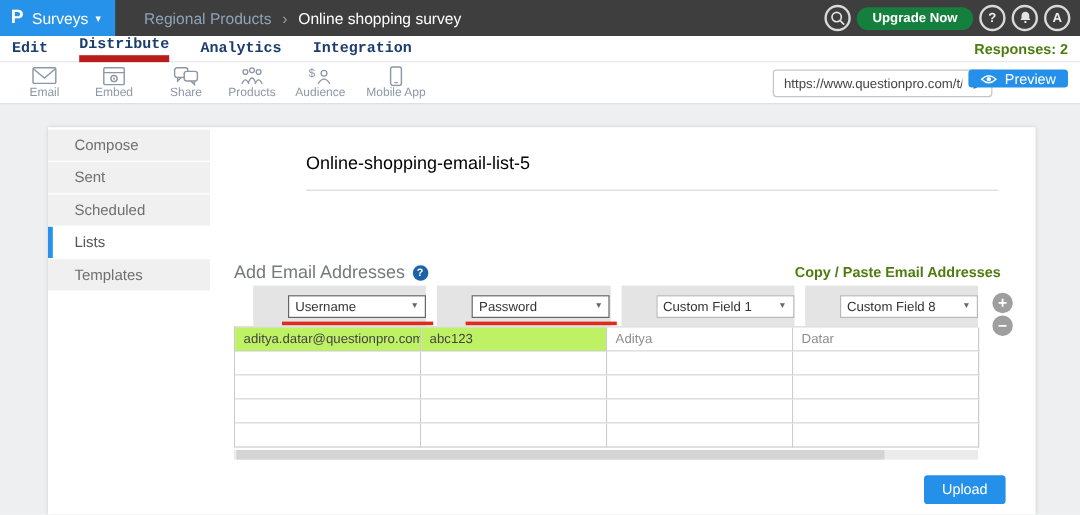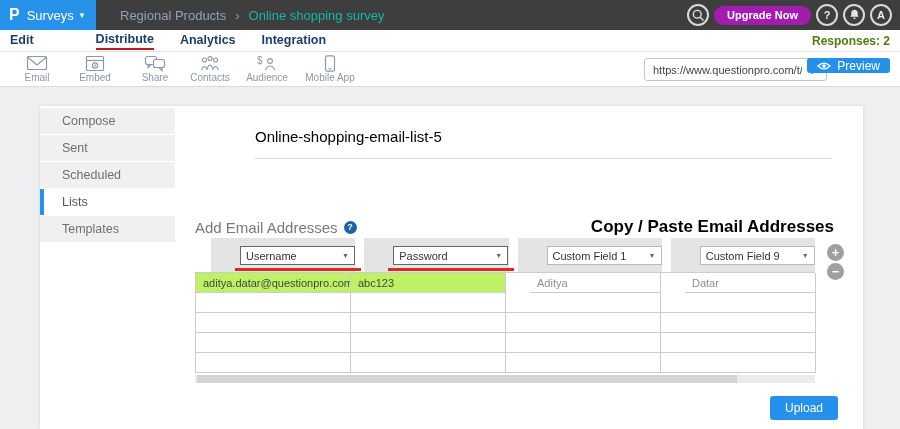--- a/index.html
+++ b/index.html
@@ -11,29 +11,29 @@
 
   
   .topbar { position:absolute; top:0; left:0; width:900px; height:30px; background:#3e3e3e; display:flex; align-items:center; }
   .logo-area { width:96px; height:30px; background:#2792e9; color:#fff; display:flex; align-items:center; padding-left:9px; gap:7px; cursor:pointer; }
   .logo { font-weight:bold; font-size:16px; line-height:1; }
   .product-label { font-size:13px; }
   .caret { font-size:9px; margin-left:-1px; }
   .breadcrumb { margin-left:24px; display:flex; align-items:center; gap:9px; font-size:13px; }
   .bc-parent { color:#8fa3b6; cursor:pointer; }
   .bc-sep { color:#98a0a8; }
-  .bc-current { color:#14b8a6; }
+  .bc-current { color:#ffffff; }
   .topbar-right { position:absolute; right:8px; top:4px; display:flex; align-items:center; gap:5px; }
   .circle-btn { width:22px; height:22px; border-radius:50%; border:2px solid #d9d9d9; color:#ededed; display:flex; align-items:center; justify-content:center; font-size:11px; font-weight:bold; cursor:pointer; background:transparent; }
-  .upgrade { height:19px; padding:0 13px; border:none; border-radius:10px; background:#a21caf; color:#fff; font-weight:bold; font-size:11px; cursor:pointer; font-family:inherit; }
+  .upgrade { height:19px; padding:0 13px; border:none; border-radius:10px; background:#15803d; color:#fff; font-weight:bold; font-size:11px; cursor:pointer; font-family:inherit; }
 
   
   .navrow { position:absolute; top:30px; left:0; width:900px; height:22px; background:#fff; display:flex; align-items:center; padding-left:10px; gap:26px; border-bottom:1px solid #e2e3e4; }
-  .nav-item { font-size:12.5px; font-weight:bold; color:#1c3e6e; cursor:pointer; line-height:17px; }
-  .nav-item.active { border-bottom:2px solid #b91c1c;margin-left:36px; }
+  .nav-item { font-size:12.5px; font-weight:bold; color:#1c3e6e; cursor:pointer; line-height:17px;font-family:Liberation Mono, monospace; }
+  .nav-item.active { border-bottom:6px solid #b91c1c; }
   .responses { position:absolute; right:10px; color:#4d7c0f; font-size:12px; font-weight:bold; }
 
   
   .toolbar { position:absolute; top:52px; left:0; width:900px; height:35px; background:#fff; border-bottom:1px solid #d8d9da; }
   .tool-item { position:absolute; top:3px; width:58px; text-align:center; cursor:pointer; color:#8d97a5; }
   .tool-icon { display:block; margin:0 auto; }
   .tool-label { font-size:10px; display:block; margin-top:0px; }
   .url-wrap { position:absolute; right:73px; top:6px; width:183px; height:23px; border:1px solid #c6c6c6; border-radius:3px; background:#fff; display:flex; align-items:center; }
   .url-input { flex:1; min-width:0; border:none; outline:none; background:transparent; font-size:11px; color:#444; padding:0 2px 0 8px; font-family:inherit; }
   .pencil-btn { width:22px; height:21px; display:flex; align-items:center; justify-content:center; cursor:pointer; }
@@ -48,34 +48,34 @@
   .main { position:absolute; left:155px; top:0; width:641px; height:323px; }
   .list-title { position:absolute; left:60px; right:4px; top:22px; font-size:15px; color:#000000; padding-bottom:13px; border-bottom:1px solid #d9d9d9; }
   .tabs { position:absolute; left:0; right:0; top:79px; height:26px; border-bottom:2px solid #1a6ab0; display:flex; align-items:flex-end; }
   .tab { height:24px; line-height:24px; padding:0 13px; font-size:11.5px; font-weight:bold; color:#1a6ab0; cursor:pointer; white-space:nowrap; }
   .tab:first-child { margin-left:12px; }
   .tab.active { background:#0e57a7; color:#fff; }
 
   .section-row { position:absolute; left:0; right:2px; top:111px; height:20px; display:flex; align-items:center; justify-content:space-between; }
   .section-title { font-size:15px; color:#76797c; display:flex; align-items:center; gap:6px; }
   .help-circle { width:13px; height:13px; border-radius:50%; background:#1e62a9; color:#fff; font-size:9px; font-weight:bold; display:inline-flex; align-items:center; justify-content:center; cursor:pointer; }
-  .copy-link { font-size:17px; font-weight:bold; color:#000000; cursor:pointer; }
+  .copy-link { font-size:12px; font-weight:bold; color:#4d7c0f; cursor:pointer; }
 
   .table-wrap { position:absolute; left:0; top:132px; width:620px; }
   .thead { display:flex; gap:9px; height:34px;padding-left:16px; }
   .th { flex:1; background:#e4e4e4; position:relative; }
   .hsel { position:absolute; left:29px; top:8px; width:115px; height:19px; background:#fff; border:1px solid #b9b9b9; display:flex; align-items:center; justify-content:space-between; padding:0 5px; font-size:11px; color:#333; cursor:pointer; }
   .th.required .hsel { border-color:#666; }
   .req-line { position:absolute; left:24px; top:30px; width:126px; height:3px; background:#df2b1c; }
   .sel-caret { font-size:7px; color:#666; }
 
   .tbody { display:grid; grid-template-columns:repeat(4,155px); border-left:1px solid #ccc; border-top:1px solid #ccc; }
   .cell { height:20px; line-height:20px; border-right:1px solid #ccc; border-bottom:1px solid #ccc; font-size:11px; padding:0 7px; white-space:nowrap; overflow:hidden; color:#444; cursor:text; background:#fff; }
   .cell.hl { background:#bef264; }
-  .cell.muted { color:#8e8e8e;margin-left:24px; }
+  .cell.muted { color:#8e8e8e; }
 
   .hscroll { margin-top:2px; width:620px; height:8px; background:#ebebeb; position:relative; cursor:pointer; }
   .hthumb { position:absolute; left:2px; top:0; width:540px; height:8px; background:#d4d4d4; cursor:grab; }
 
   .row-ctrl { position:absolute; left:632px; top:138px; display:flex; flex-direction:column; gap:2px; }
   .ctrl-btn { width:17px; height:17px; border-radius:50%; background:#9f9f9f; color:#fff; border:none; font-size:13px; font-weight:bold; display:flex; align-items:center; justify-content:center; line-height:1; padding:0 0 1px 0; cursor:pointer; font-family:inherit; }
 
   .upload-btn { position:absolute; left:575px; top:290px; width:68px; height:24px; background:#2490ea; color:#fff; border:none; border-radius:3px; font-size:12px; cursor:pointer; font-family:inherit; }
 </style>
 </head>
@@ -145,21 +145,21 @@
       </svg>
     <span class="tool-label">Share</span>
   </div>
   <div class="tool-item" style="left:181px">
     <svg class="tool-icon" width="22" height="17" viewBox="0 0 22 17">
         <circle cx="5.5" cy="5" r="2" stroke="#8d97a5" stroke-width="1.1" fill="none"></circle>
         <circle cx="11" cy="3.6" r="2" stroke="#8d97a5" stroke-width="1.1" fill="none"></circle>
         <circle cx="16.5" cy="5" r="2" stroke="#8d97a5" stroke-width="1.1" fill="none"></circle>
         <path d="M2.5 15 q3 -7 6 0 M8 14 q3 -8 6 0 M13.5 15 q3 -7 6 0" stroke="#8d97a5" stroke-width="1.1" fill="none"></path>
       </svg>
-    <span class="tool-label">Contacts</span>
+    <span class="tool-label">Products</span>
   </div>
   <div class="tool-item" style="left:238px">
     <svg class="tool-icon" width="22" height="17" viewBox="0 0 22 17">
         <text x="1" y="9" font-size="10" fill="#8d97a5" font-family="sans-serif">$</text>
         <circle cx="14" cy="6" r="2.4" stroke="#8d97a5" stroke-width="1.1" fill="none"></circle>
         <path d="M9 15 q5 -8 10 0" stroke="#8d97a5" stroke-width="1.1" fill="none"></path>
       </svg>
     <span class="tool-label">Audience</span>
   </div>
   <div class="tool-item" style="left:301px">
@@ -227,21 +227,21 @@
           <div class="req-line"></div>
         </div>
         <div class="th">
           <div class="hsel">
             <span>Custom Field 1</span>
             <span class="sel-caret">▼</span>
           </div>
         </div>
         <div class="th">
           <div class="hsel">
-            <span>Custom Field 9</span>
+            <span>Custom Field 8</span>
             <span class="sel-caret">▼</span>
           </div>
         </div>
       </div>
 
       <div class="tbody">
         <div class="cell hl">aditya.datar@questionpro.com</div>
         <div class="cell hl">abc123</div>
         <div class="cell muted">Aditya</div>
         <div class="cell muted">Datar</div>

